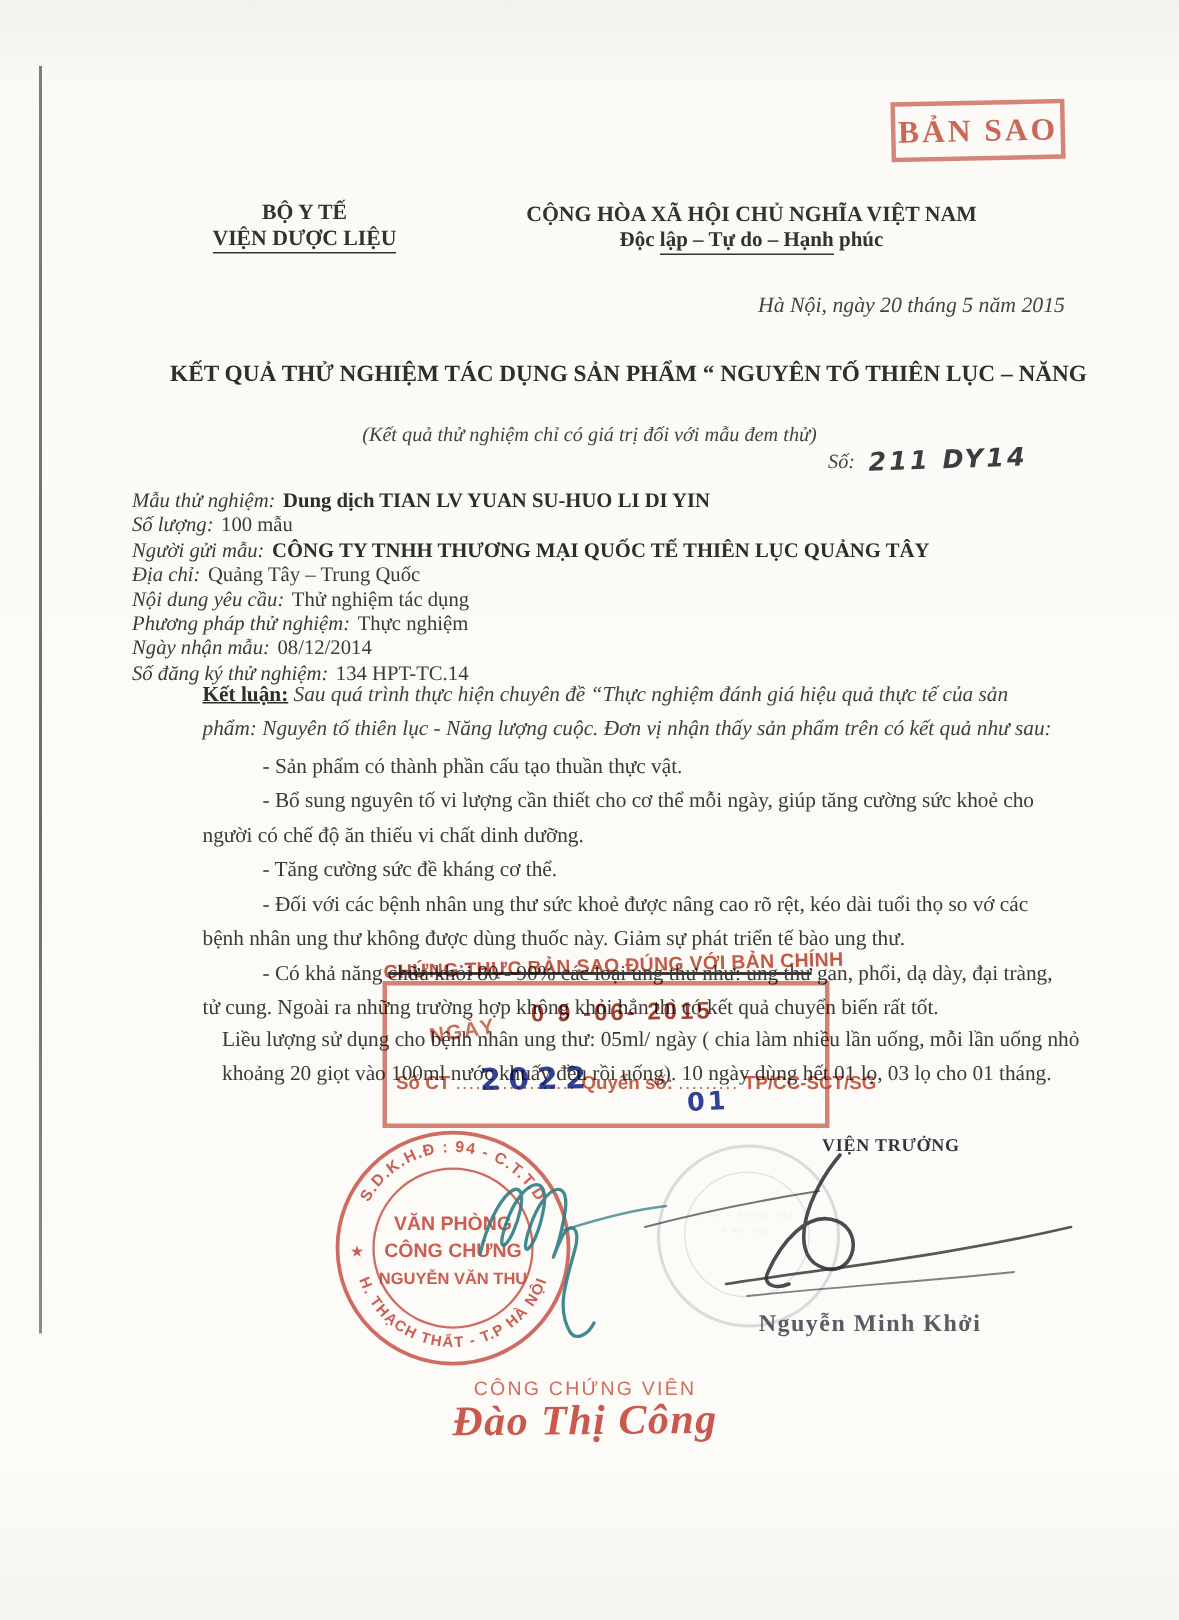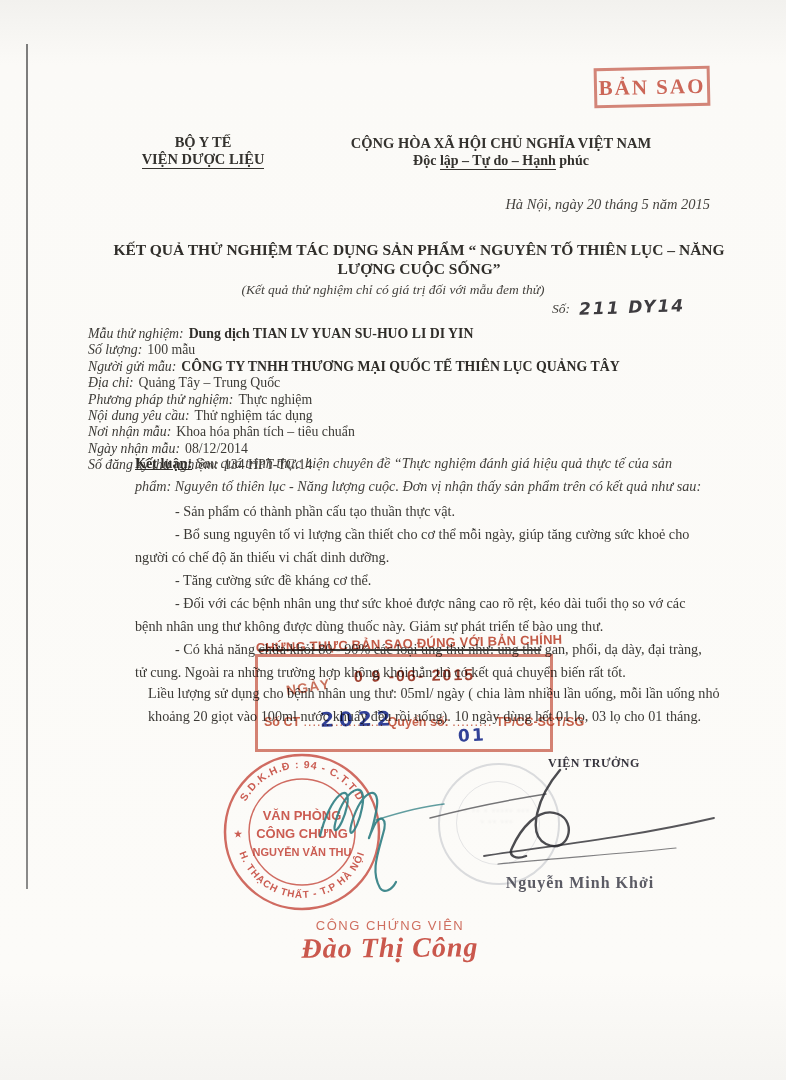--- a/index.html
+++ b/index.html
@@ -119,48 +119,44 @@
 
   <div class="abs hdr-left">
     <div>BỘ Y TẾ</div>
     <div><span class="u">VIỆN DƯỢC LIỆU</span></div>
   </div>
 
   <div class="abs dateline">Hà Nội, ngày 20 tháng 5 năm 2015</div>
 
   <div class="abs title">
     <div>KẾT QUẢ THỬ NGHIỆM TÁC DỤNG SẢN PHẨM “ NGUYÊN TỐ THIÊN LỤC – NĂNG</div>
-    <div>LƯỢNG CUỘC SỐNG”</div>
   </div>
   <div class="abs subtitle">(Kết quả thử nghiệm chỉ có giá trị đối với mẫu đem thử)</div>
 
   <div class="abs meta-so">
     <span>Số:</span>
     <span class="hand">211 DY14</span>
   </div>
 
   <div class="abs fields">
     <div class="frow row-split">
       <span><span class="lbl">Mẫu thử nghiệm:</span><span class="val b">Dung dịch TIAN LV YUAN SU-HUO LI DI YIN</span></span>
       <span><span class="lbl">Số lượng:</span><span class="val">100 mẫu</span></span>
     </div>
     <div class="frow">
       <span class="lbl">Người gửi mẫu:</span><span class="val b">CÔNG TY TNHH THƯƠNG MẠI QUỐC TẾ THIÊN LỤC QUẢNG TÂY</span>
     </div>
     <div class="frow">
       <span class="lbl">Địa chỉ:</span><span class="val">Quảng Tây – Trung Quốc</span>
     </div>
     <div class="frow">
+      <span class="lbl">Nội dung yêu cầu:</span><span class="val">Thử nghiệm tác dụng</span>
+    </div>
+    <div class="frow">
       <span class="lbl">Phương pháp thử nghiệm:</span><span class="val">Thực nghiệm</span>
-    </div>
-    <div class="frow">
-      <span class="lbl">Nội dung yêu cầu:</span><span class="val">Thử nghiệm tác dụng</span>
-    </div>
-    <div class="frow">
-      <span class="lbl">Nơi nhận mẫu:</span><span class="val">Khoa hóa phân tích – tiêu chuẩn</span>
     </div>
     <div class="frow row-split">
       <span><span class="lbl">Ngày nhận mẫu:</span><span class="val">08/12/2014</span></span>
       <span><span class="lbl">Số đăng ký thử nghiệm:</span><span class="val">134 HPT-TC.14</span></span>
     </div>
   </div>
 
   <div class="abs conclusion">
     <span class="kl-head">Kết luận:</span>
     <span class="kl-intro">Sau quá trình thực hiện chuyên đề “Thực nghiệm đánh giá hiệu quả thực tế của sản phẩm: Nguyên tố thiên lục - Năng lượng cuộc. Đơn vị nhận thấy sản phẩm trên có kết quả như sau:</span>

